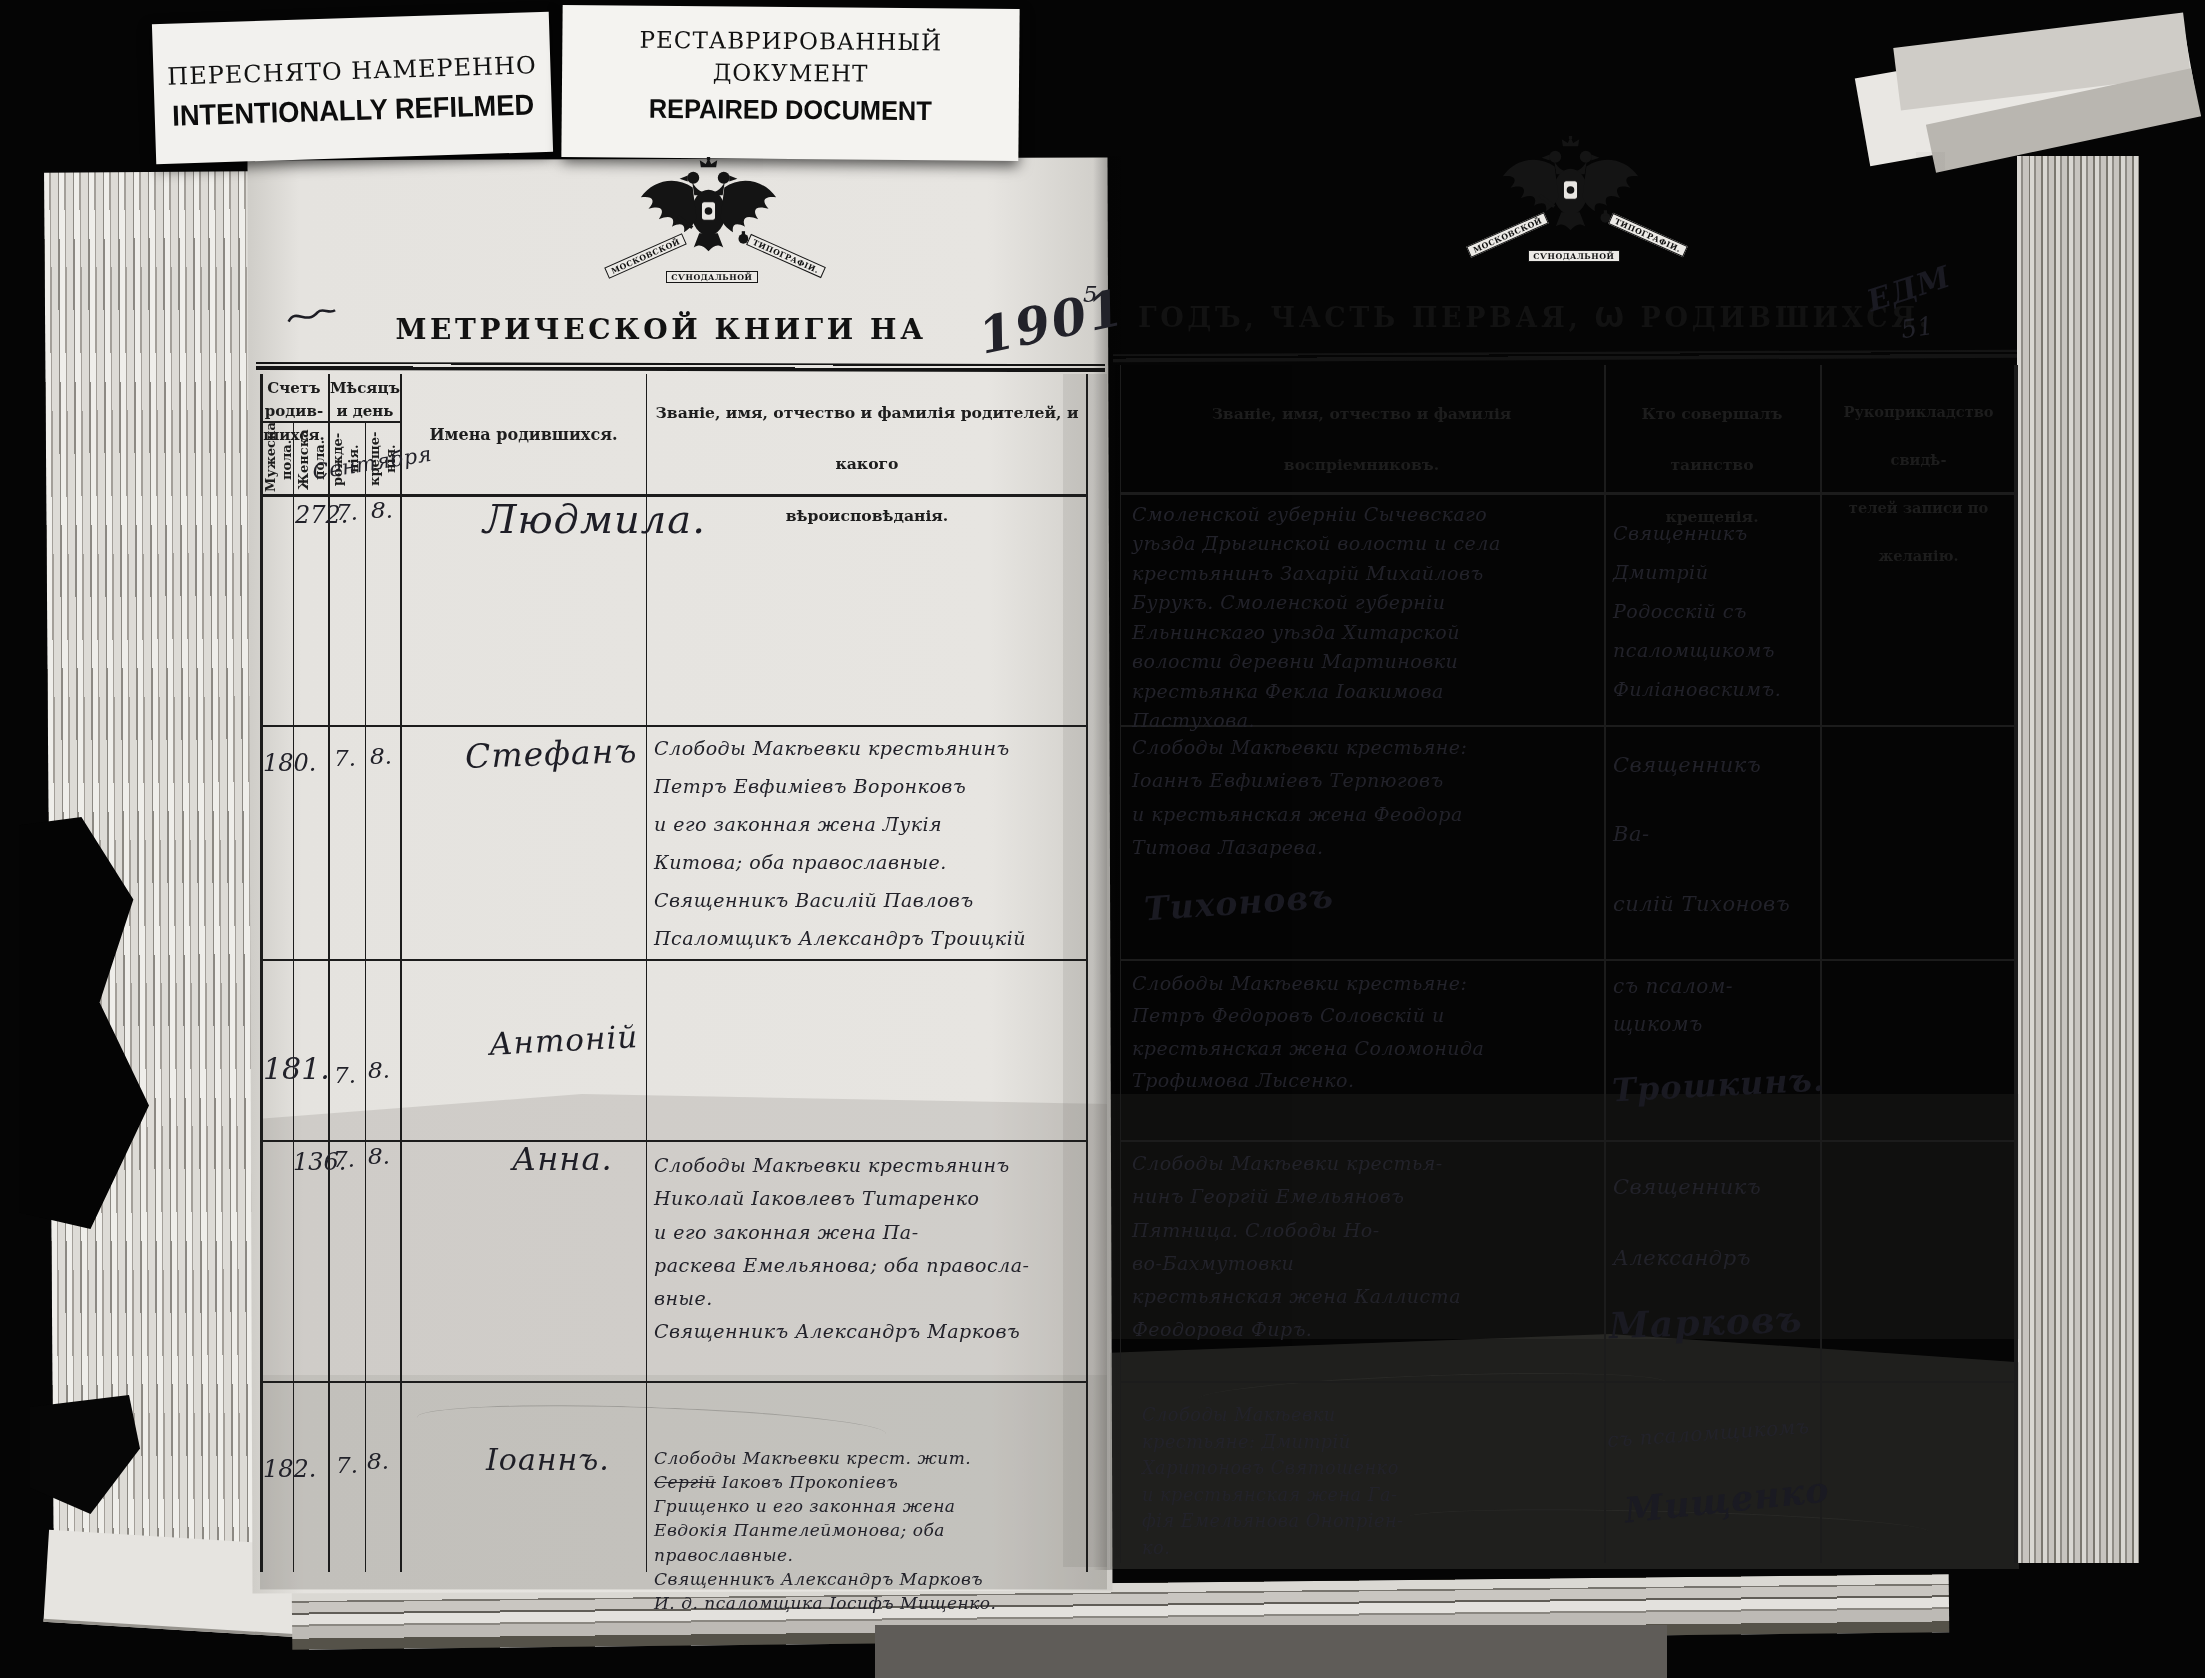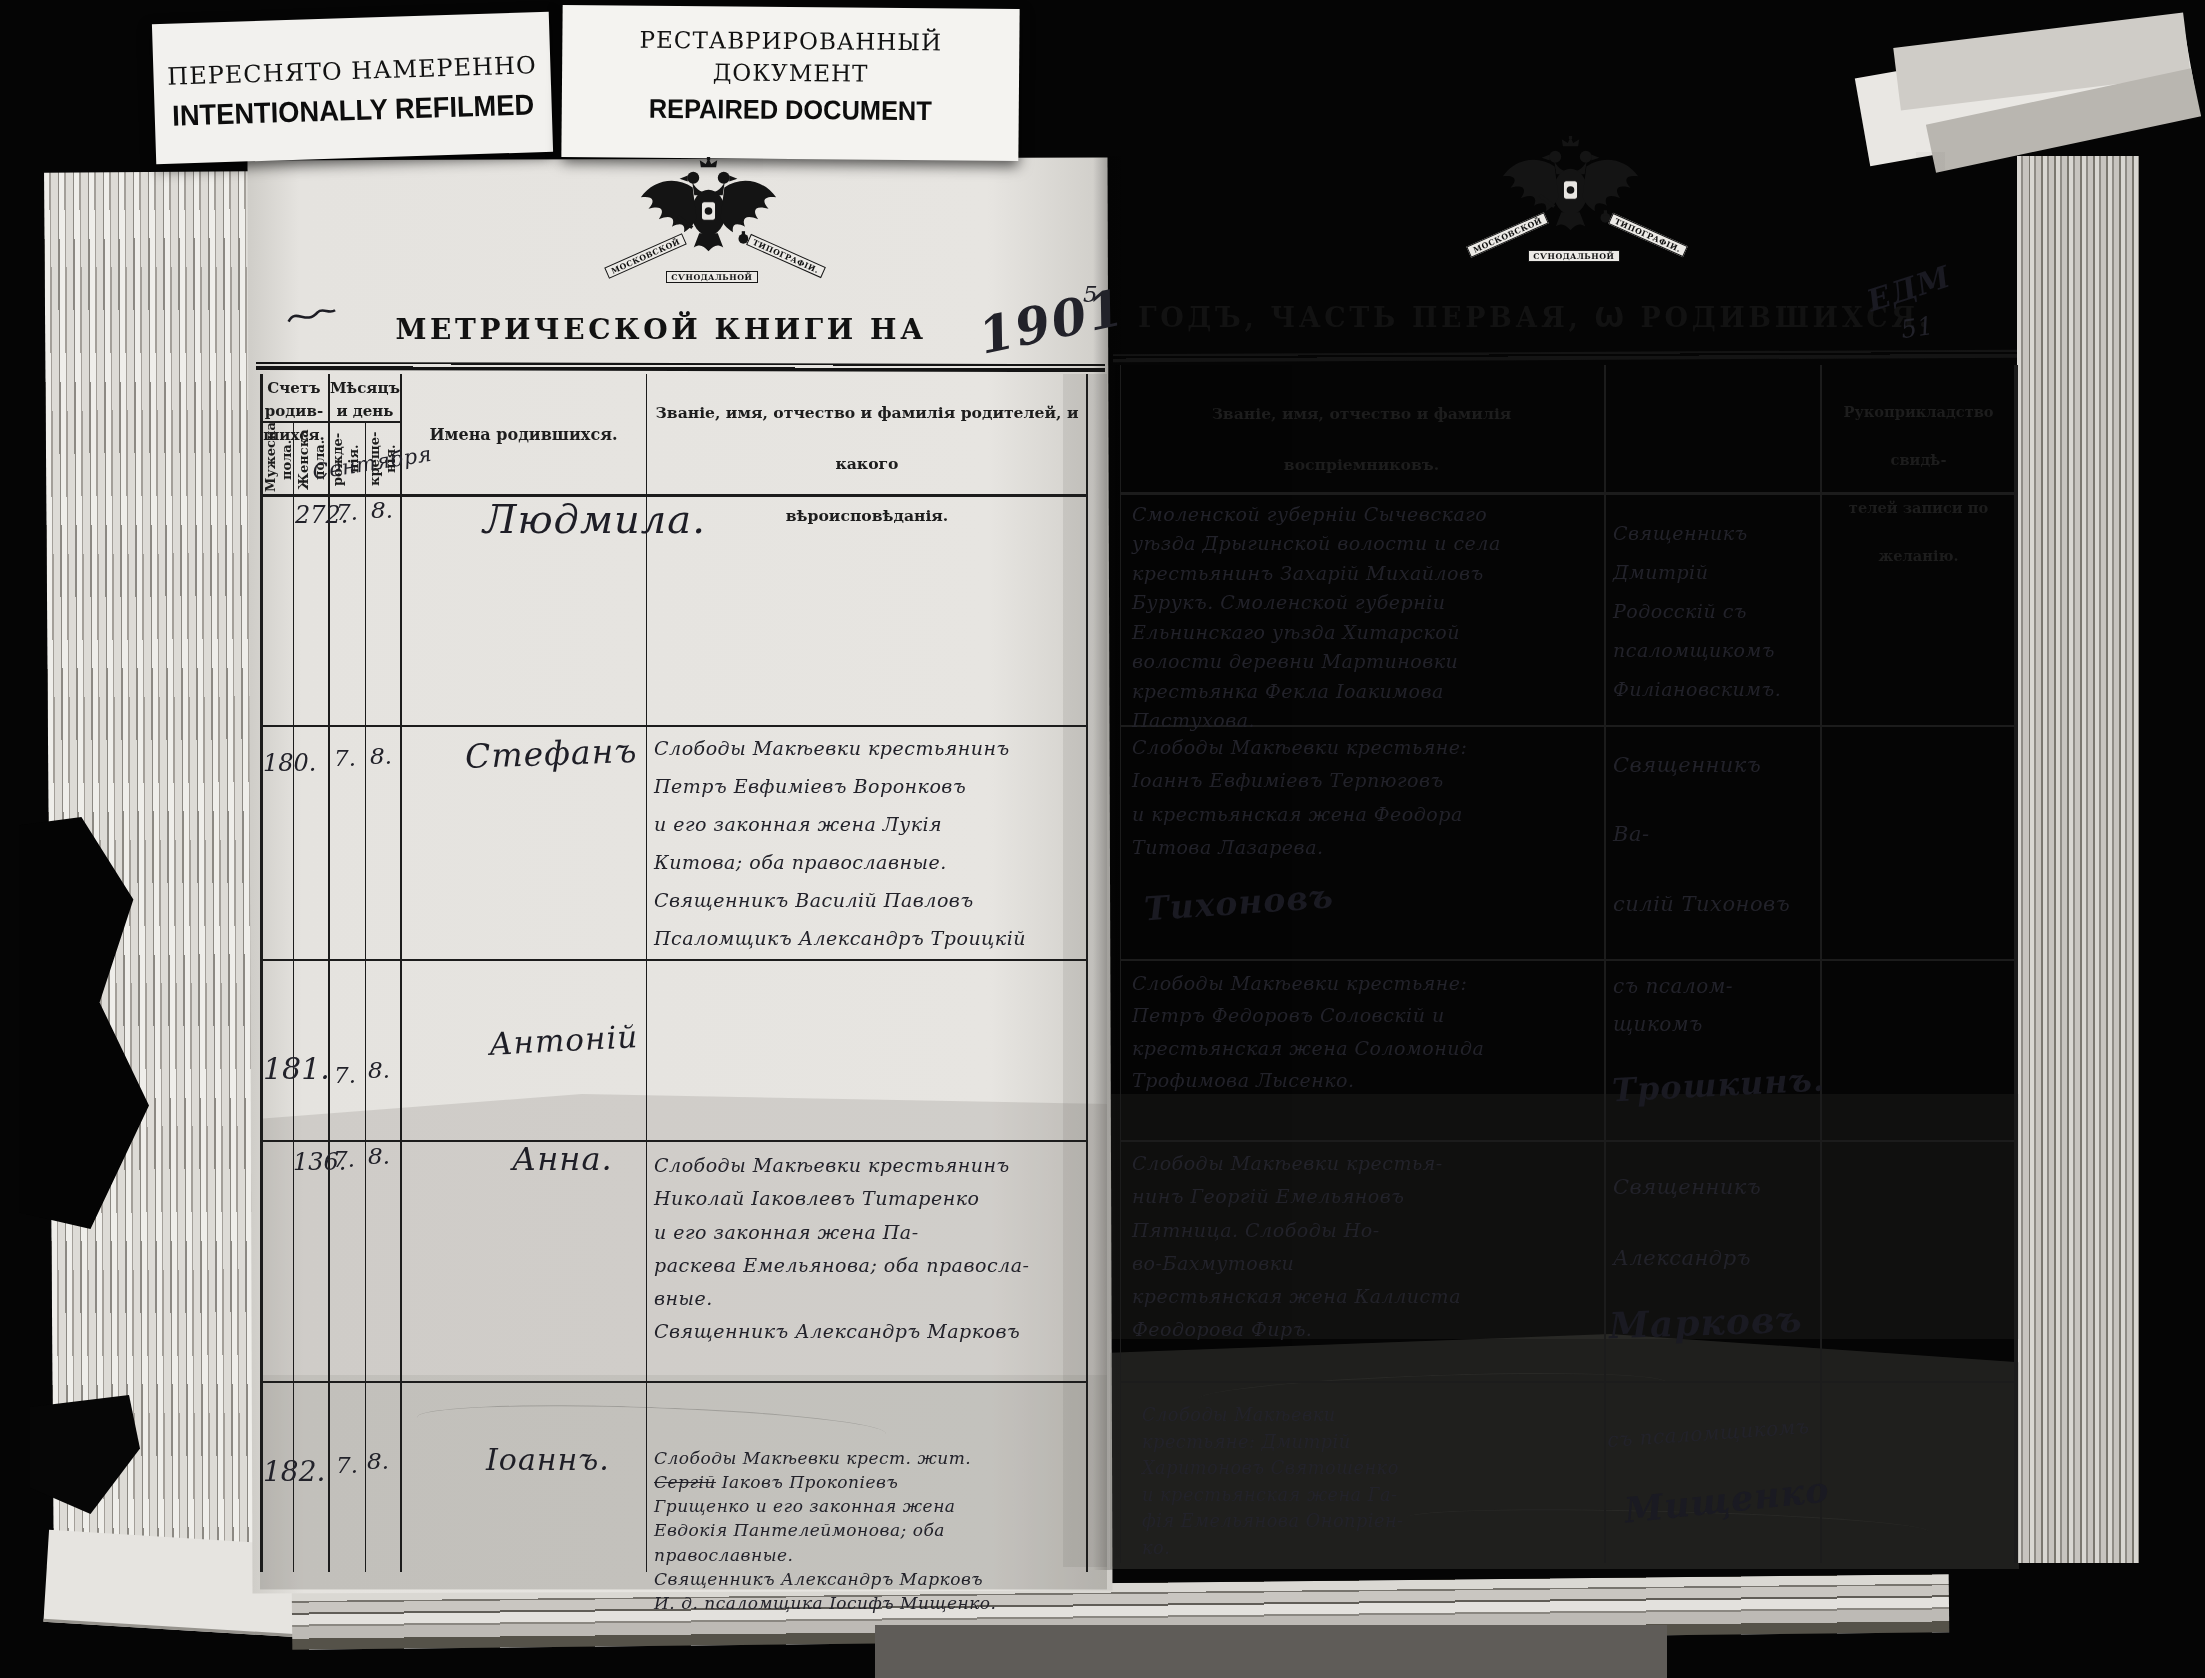--- a/index.html
+++ b/index.html
@@ -168,20 +168,22 @@
 нія.</div>
   <div class="abs hdr vert" style="left:367px;top:426px;width:32px;height:66px;font-size:13px;">креще-
 нія.</div>
   <div class="abs hdr" style="left:402px;top:423px;width:243px;font-size:16px;">Имена родившихся.</div>
   <div class="abs hdr hdr-wide" style="left:649px;top:387px;width:436px;font-size:15.6px;">Званіе, имя, отчество и фамилія родителей, и какого
 вѣроисповѣданія.</div>
   <div class="abs hw" style="left:312px;top:451px;font-size:21px;transform:rotate(-9deg);">Сентября</div>
 
   <div class="abs hdr hdr-wide" style="left:1123px;top:388px;width:477px;font-size:15.6px;">Званіе, имя, отчество и фамилія
 воспріемниковъ.</div>
+  <div class="abs hdr hdr-wide" style="left:1607px;top:388px;width:210px;font-size:15.6px;">Кто совершалъ таинство
+крещенія.</div>
   <div class="abs hdr hdr-wide" style="left:1823px;top:388px;width:191px;font-size:14.6px;">Рукоприкладство свидѣ-
 телей записи по желанію.</div>
 
   <div class="abs hw-num" style="left:295px;top:501px;font-size:24px;">272.</div>
   <div class="abs hw-num" style="left:336px;top:499px;font-size:23px;">7.</div>
   <div class="abs hw-num" style="left:371px;top:497px;font-size:23px;">8.</div>
   <div class="abs hw-name" style="left:483px;top:496px;font-size:40px;">Людмила.</div>
   <div class="abs hw" style="left:1132px;top:500px;width:461px;font-size:19px;line-height:1.55;">Смоленской губерніи Сычевскаго
 уѣзда Дрыгинской волости и села
 крестьянинъ Захарій Михайловъ
@@ -240,21 +242,21 @@
   <div class="abs hw" style="left:1132px;top:1147px;width:461px;font-size:19px;line-height:1.75;">Слободы Макѣевки крестья-
 нинъ Георгій Емельяновъ
 Пятница. Слободы Но-
 во-Бахмутовки
 крестьянская жена Каллиста
 Феодорова Фиръ.</div>
   <div class="abs hw" style="left:1613px;top:1152px;width:198px;font-size:21px;line-height:3.4;">Священникъ
 Александръ</div>
   <div class="abs sig" style="left:1609px;top:1301px;font-size:36px;transform:rotate(-2deg);">Марковъ</div>
 
-  <div class="abs hw-num" style="left:263px;top:1455px;font-size:28px;">182.</div>
+  <div class="abs hw-num" style="left:263px;top:1455px;font-size:24px;">182.</div>
   <div class="abs hw-num" style="left:336px;top:1452px;font-size:23px;">7.</div>
   <div class="abs hw-num" style="left:367px;top:1448px;font-size:23px;">8.</div>
   <div class="abs hw-name" style="left:486px;top:1442px;font-size:30px;">Іоаннъ.</div>
   <div class="abs hw" style="left:654px;top:1446px;width:431px;font-size:17px;line-height:1.42;"><span>Слободы Макѣевки крест. жит.
 </span><span class="strike">Сергій</span><span> Іаковъ Прокопіевъ
 Грищенко и его законная жена
 Евдокія Пантелеймонова; оба
 православные.
 Священникъ Александръ Марковъ
 И. д. псаломщика Іосифъ Мищенко.</span></div>

